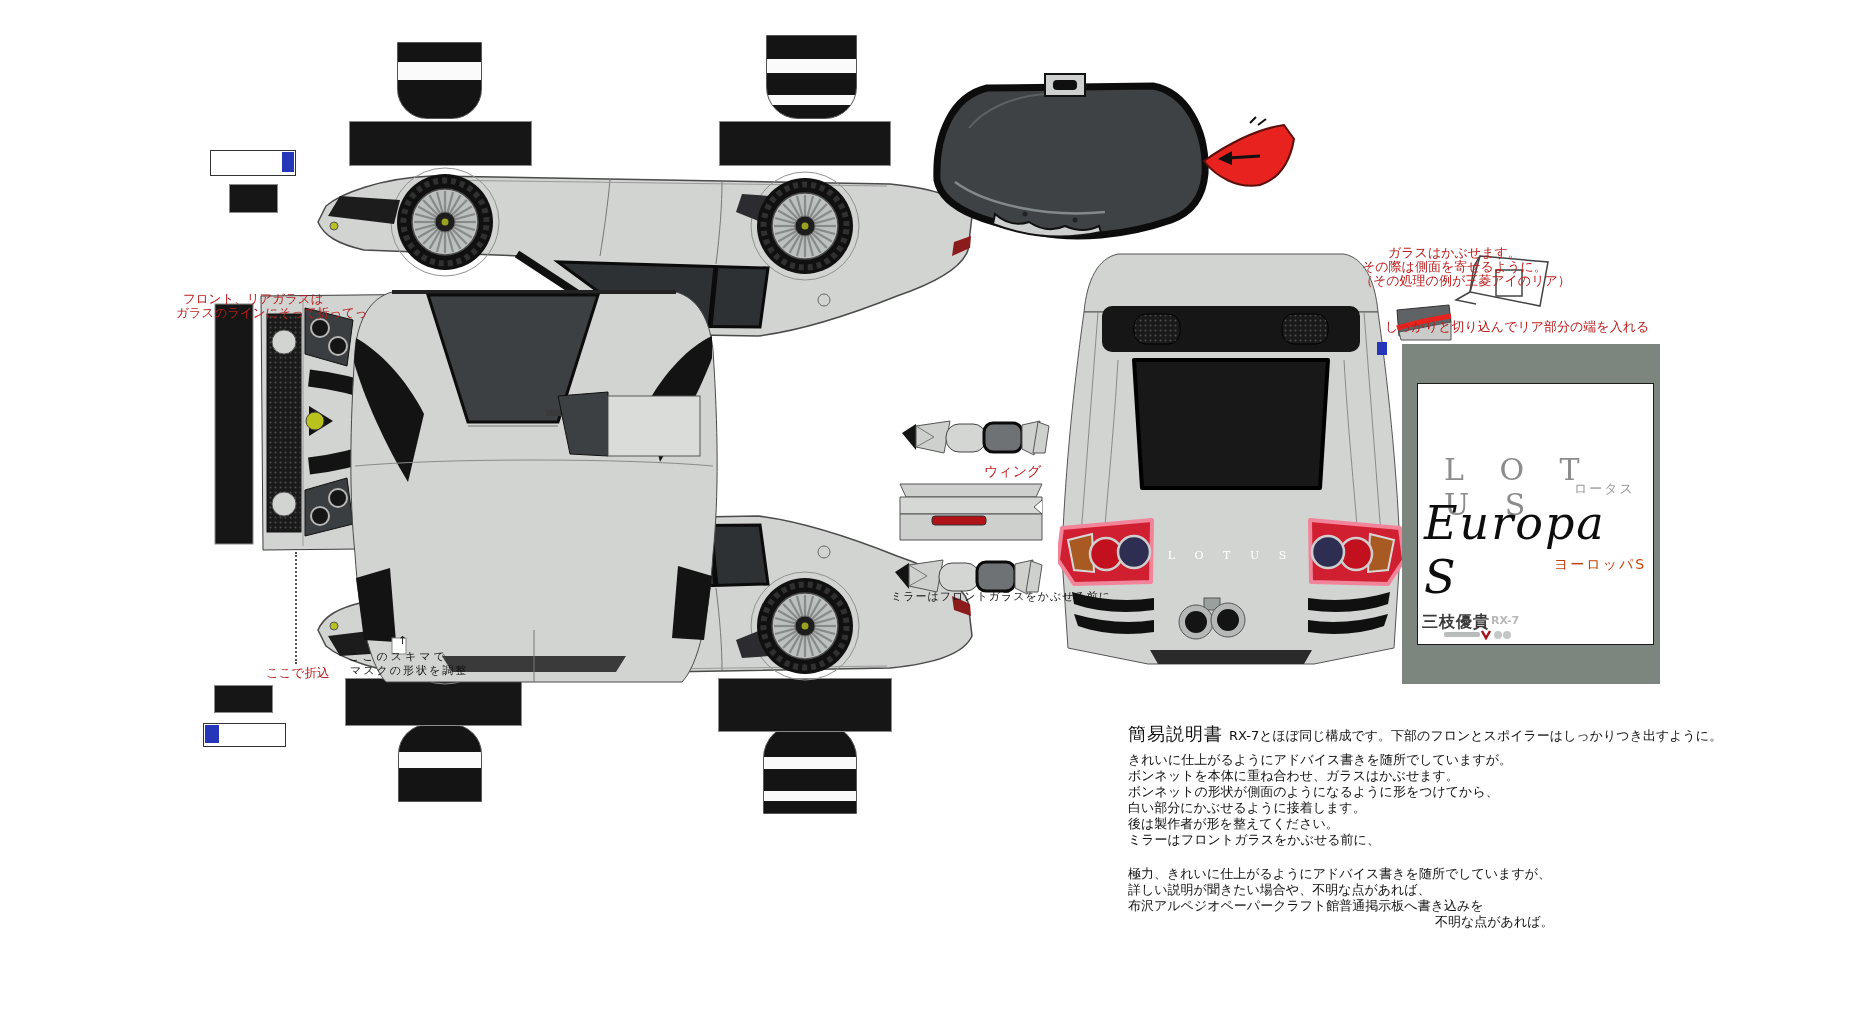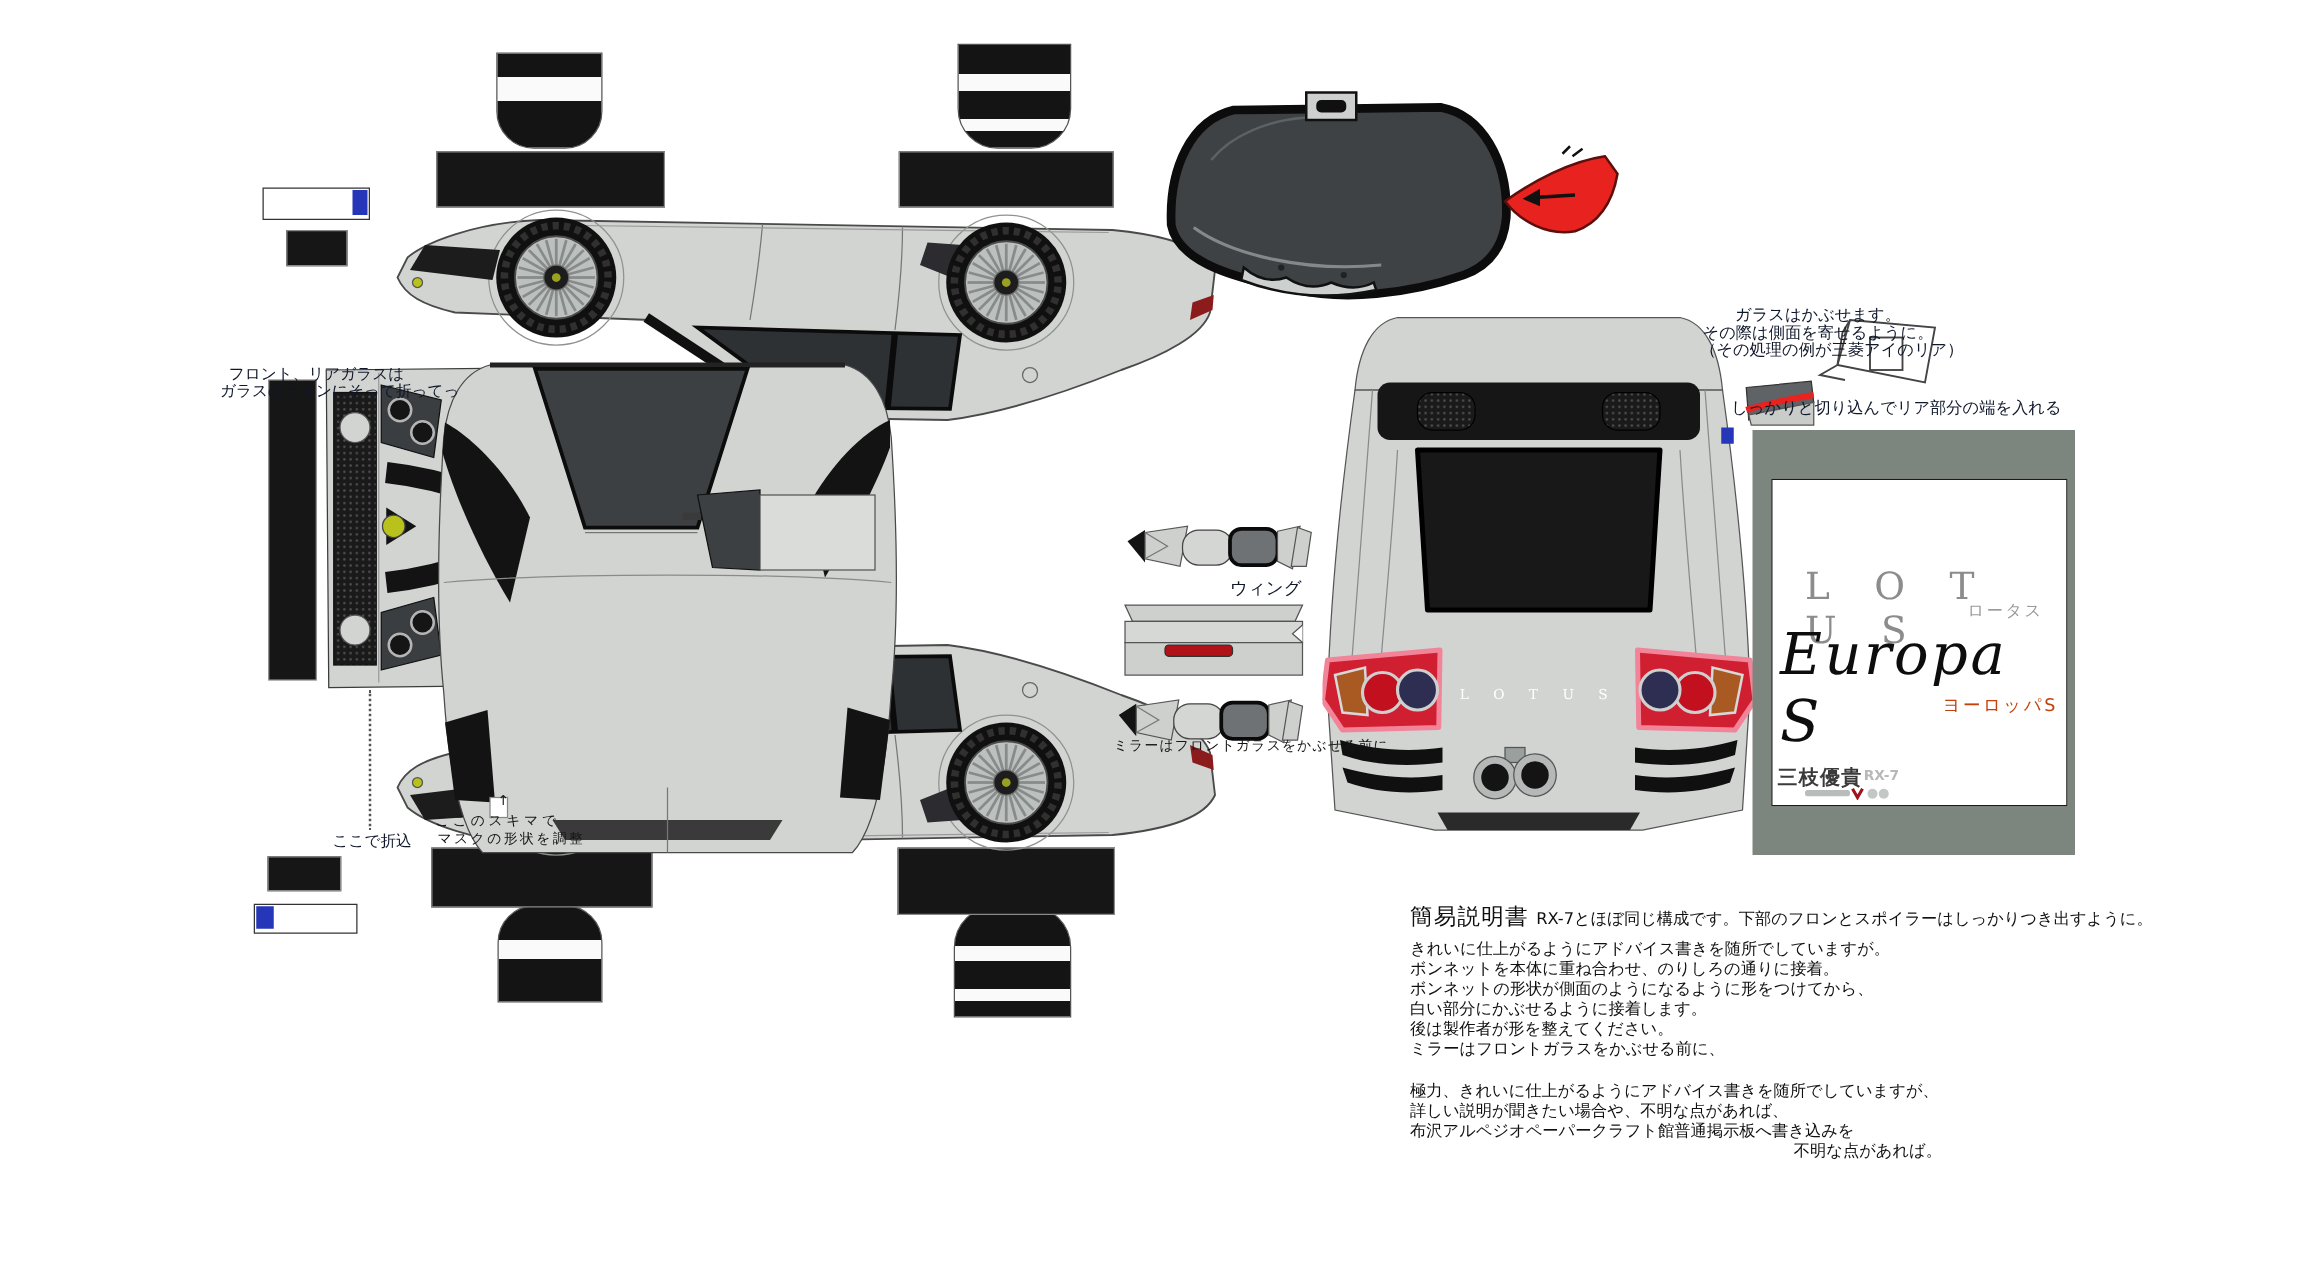--- a/index.html
+++ b/index.html
@@ -1,19 +1,19 @@
 <!DOCTYPE html>
 <html><head>
 <meta charset="utf-8">
 <style>
   html,body{margin:0;padding:0;background:#ffffff;}
   .sheet{position:relative;width:1858px;height:1030px;background:#fff;overflow:hidden;
          font-family:"DejaVu Sans","Liberation Sans",sans-serif;color:#111;}
   .abs{position:absolute;}
-  .jp{font-size:12.5px;line-height:14px;color:#0f172a;white-space:nowrap;}
+  .jp{font-size:12.5px;line-height:14px;color:#b91c1c;white-space:nowrap;}
   .jp-s{font-size:11px;line-height:13px;color:#151515;white-space:nowrap;}
   .cyl{border:1px solid #555;}
   .cyl-tl{left:397px;top:42px;width:83px;height:75px;border-radius:0 0 30px 30px;
           background:linear-gradient(#141414 0 25%,#fafafa 25% 50%,#141414 50% 100%);}
   .cyl-tr{left:766px;top:35px;width:89px;height:82px;border-radius:0 0 32px 32px;
           background:linear-gradient(#141414 0 28%,#fafafa 28% 45%,#141414 45% 72%,#fafafa 72% 84%,#141414 84% 100%);}
   .cyl-bl{left:398px;top:724px;width:82px;height:76px;border-radius:30px 30px 0 0;
           background:linear-gradient(#141414 0 36%,#fafafa 36% 56%,#141414 56% 100%);}
   .cyl-br{left:763px;top:724px;width:92px;height:88px;border-radius:34px 34px 0 0;
           background:linear-gradient(#141414 0 36%,#fafafa 36% 50%,#141414 50% 75%,#fafafa 75% 86%,#141414 86% 100%);}
@@ -277,21 +277,21 @@
   <div class="abs jp" style="left:1388px;top:246px;font-size:13px">ガラスはかぶせます。</div>
   <div class="abs jp" style="left:1362px;top:260px;font-size:13px">その際は側面を寄せるように。</div>
   <div class="abs jp" style="left:1360px;top:274px;font-size:13px">（その処理の例が三菱アイのリア）</div>
   <div class="abs jp" style="left:1385px;top:320px;font-size:13px">しっかりと切り込んでリア部分の端を入れる</div>
 
   <div class="abs instr" style="left:1128px;top:726px">
     <div style="height:26px">
       <span class="h">簡易説明書</span><span>RX-7とほぼ同じ構成です。下部のフロンとスポイラーはしっかりつき出すように。</span>
     </div>
     <div>きれいに仕上がるようにアドバイス書きを随所でしていますが。</div>
-    <div>ボンネットを本体に重ね合わせ、のりしろの通りに接着。</div>
+    <div>ボンネットを本体に重ね合わせ、ガラスはかぶせます。</div>
     <div>ボンネットの形状が側面のようになるように形をつけてから、</div>
     <div>白い部分にかぶせるように接着します。</div>
     <div>後は製作者が形を整えてください。</div>
     <div>ミラーはフロントガラスをかぶせる前に、</div>
     <div class="gap"></div>
     <div>極力、きれいに仕上がるようにアドバイス書きを随所でしていますが、</div>
     <div>詳しい説明が聞きたい場合や、不明な点があれば、</div>
     <div>布沢アルペジオペーパークラフト館普通掲示板へ書き込みを</div>
     <div style="padding-left:307px">不明な点があれば。</div>
   </div>

